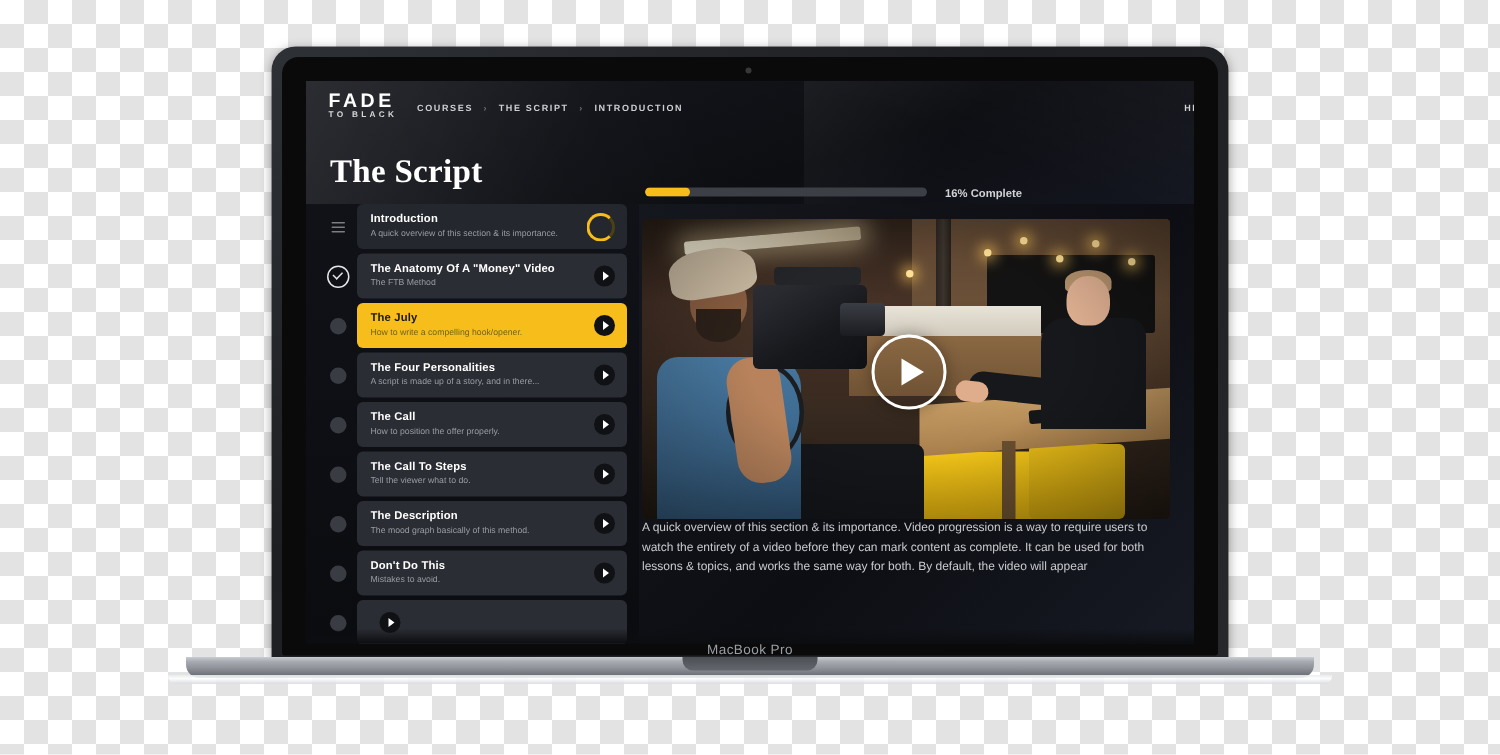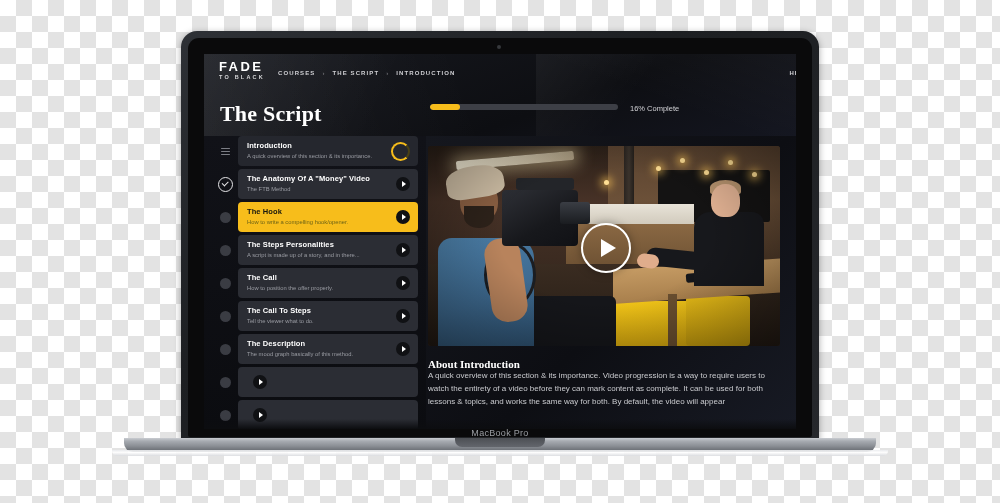--- a/index.html
+++ b/index.html
@@ -151,21 +151,21 @@
     border-radius:50% 50% 0 0; background:#2a2520;
   }
 
   
   .page-title {
     position: absolute; left: 16px; top: 47px;
     font-family: "Liberation Serif", serif;
     font-size: 22px; font-weight: 700; color: #ffffff; letter-spacing: .2px;
   }
   .progress-zone { position: absolute; left: 226px; top: 50px; width: 352px; }
-  .progress-row { display: flex; align-items: flex-start; }
+  .progress-row { display: flex; align-items: center; font-weight: bold; }
   .bar {
     width: 188px; height: 6px; border-radius: 3px;
     background: #3d3f46; overflow: hidden; position: relative;
   }
   .bar-fill {
     position:absolute; left:0; top:0; height:6px; border-radius:3px;
     background: #f7bd1b;
   }
   .pct {
     margin-left: 12px; font-size: 7.5px; color: #d2d2d6; white-space: nowrap;
@@ -513,35 +513,35 @@
                   <i></i>
                 </div>
               </div>
             </div>
             <div class="lesson-row">
               <div class="marker">
                 <div class="dot"></div>
               </div>
               <div class="card active">
                 <div class="card-text">
-                  <div class="card-title">The Hook</div>
+                  <div class="card-title">The July</div>
                   <div class="card-sub">How to write a compelling hook/opener.</div>
                 </div>
                 <div class="play-sm">
                   <i></i>
                 </div>
               </div>
             </div>
             <div class="lesson-row">
               <div class="marker">
                 <div class="dot"></div>
               </div>
               <div class="card">
                 <div class="card-text">
-                  <div class="card-title">The Steps Personalities</div>
+                  <div class="card-title">The Four Personalities</div>
                   <div class="card-sub">A script is made up of a story, and in there...</div>
                 </div>
                 <div class="play-sm">
                   <i></i>
                 </div>
               </div>
             </div>
             <div class="lesson-row">
               <div class="marker">
                 <div class="dot"></div>
@@ -582,20 +582,24 @@
                 <div class="play-sm">
                   <i></i>
                 </div>
               </div>
             </div>
             <div class="lesson-row">
               <div class="marker">
                 <div class="dot"></div>
               </div>
               <div class="card">
+                <div class="card-text">
+                  <div class="card-title">Don't Do This</div>
+                  <div class="card-sub">Mistakes to avoid.</div>
+                </div>
                 <div class="play-sm">
                   <i></i>
                 </div>
               </div>
             </div>
             <div class="lesson-row">
               <div class="marker">
                 <div class="dot"></div>
               </div>
               <div class="card">
@@ -641,21 +645,20 @@
             <div class="o-arm"></div>
             <div class="o-camtop"></div>
             <div class="o-cam"></div>
             <div class="o-lens"></div>
             <div class="v-vig"></div>
             <div class="playbtn">
                 <i></i>
               </div>
           </div>
 
-          <div class="about-title">About Introduction</div>
           <div class="about-body">A quick overview of this section &amp; its importance. Video progression is a way to require users to watch the entirety of a video before they can mark content as complete. It can be used for both lessons &amp; topics, and works the same way for both. By default, the video will appear</div>
         </div>
       </div>
 
       <div class="screen-fade"></div>
     </div>
   </div>
 
   <div class="base"></div>
   <div class="base-notch"></div>

